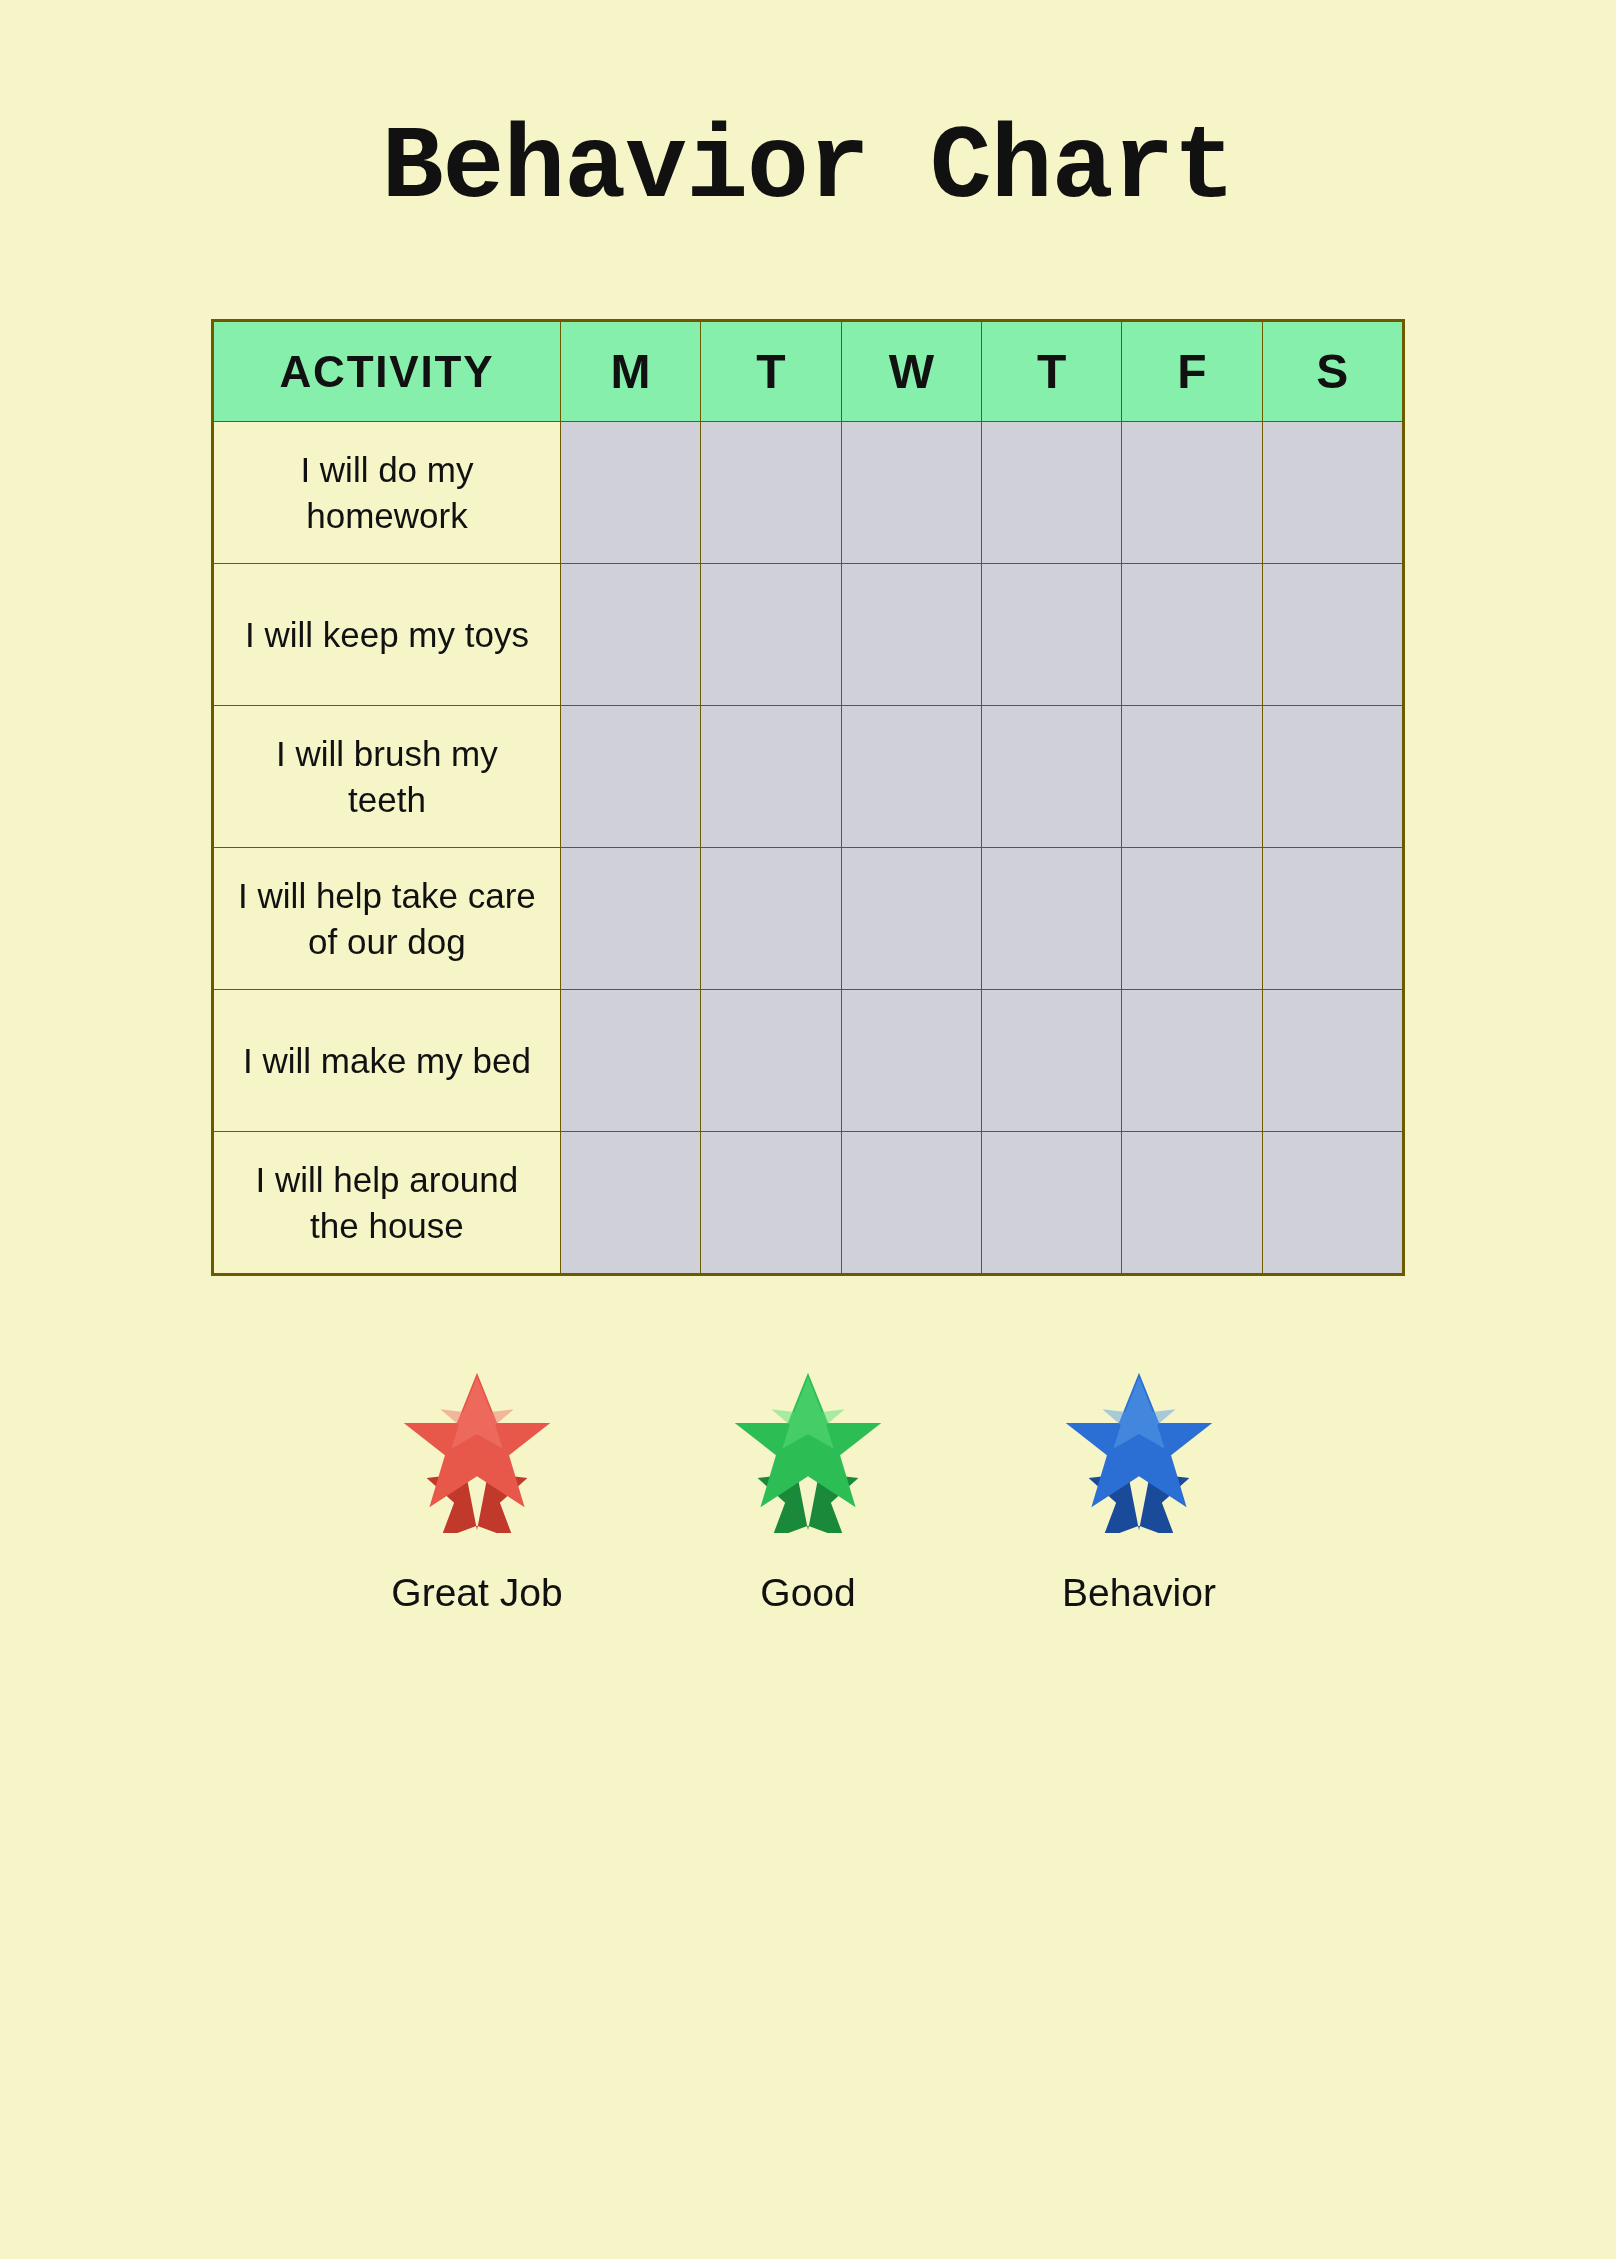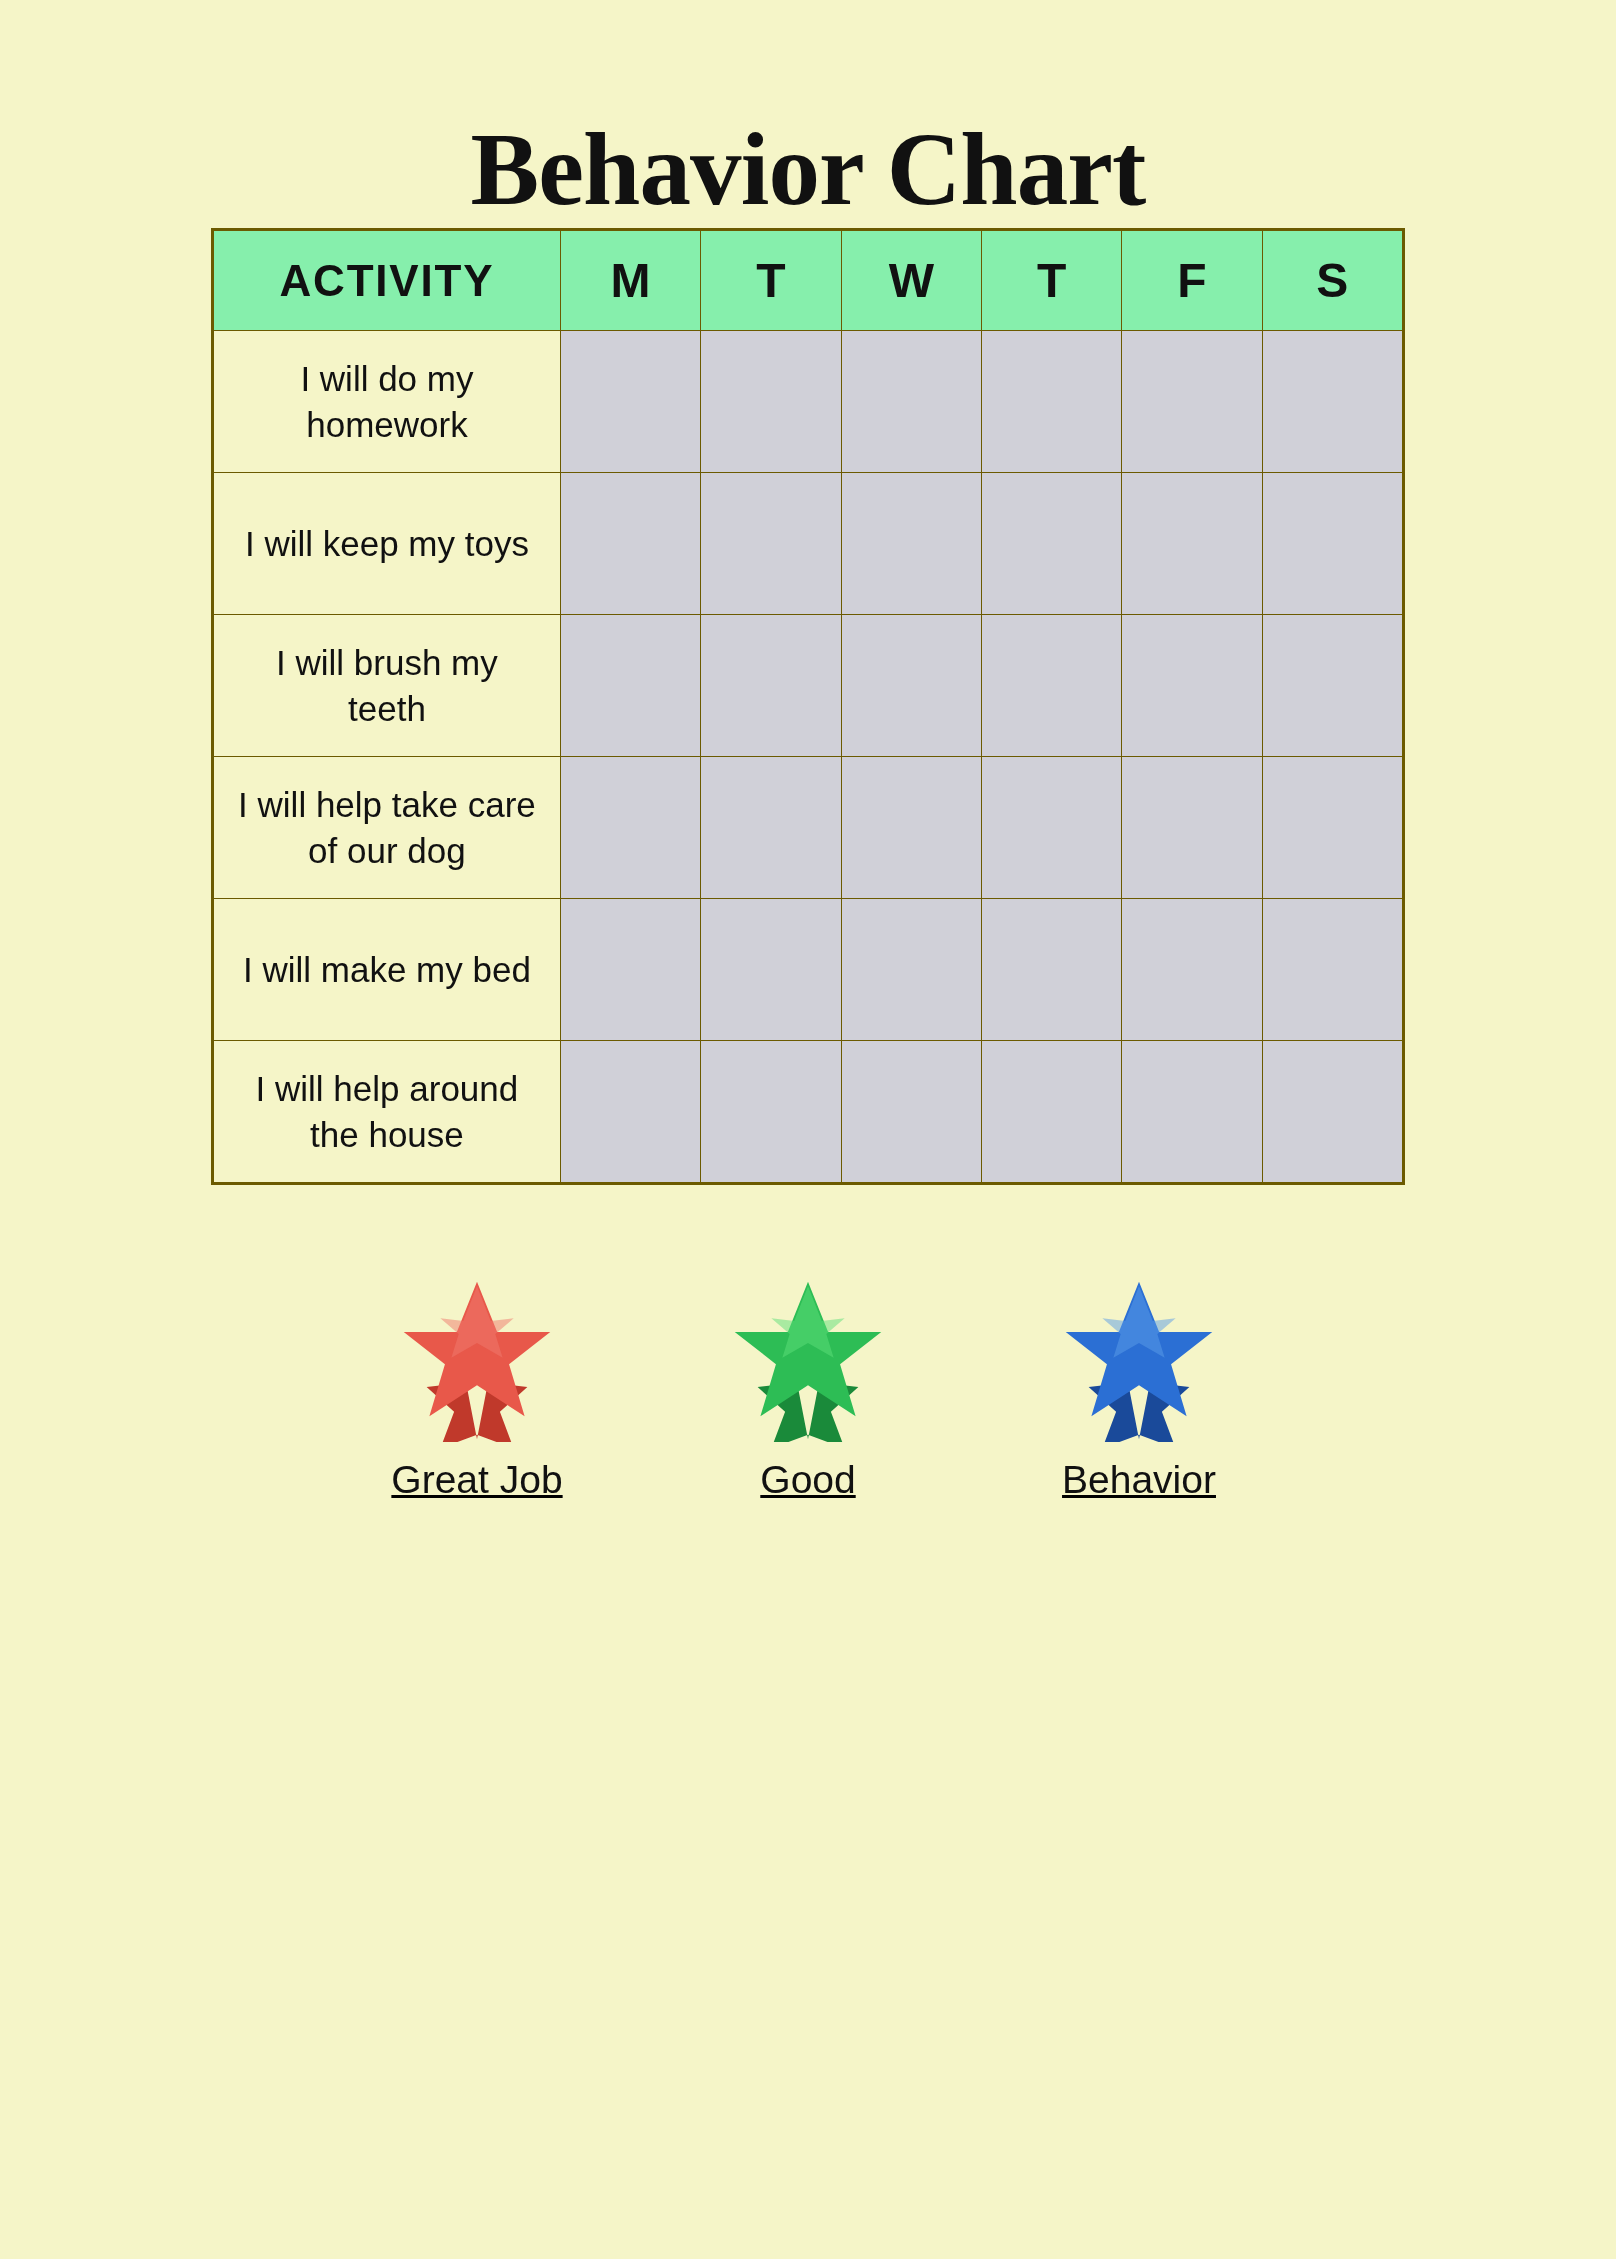--- a/index.html
+++ b/index.html
@@ -21,21 +21,22 @@
       display: flex;
       flex-direction: column;
       align-items: center;
       padding: 110px 73px 73px;
     }
 
     .page-title {
       font-size: 103px;
       font-weight: 900;
       color: #111;
-      font-family: Liberation Serif, serif;
+      font-family: Liberation Mono, monospace;
+      margin-bottom: 92px;
       letter-spacing: -0.9px;
     }
 
     .chart-container {
       width: 1194px;
       border: 2.8px solid #6b5a00;
       border-collapse: collapse;
     }
 
     table {
@@ -90,22 +91,21 @@
       justify-content: center;
       align-items: flex-start;
       gap: 147px;
       margin-top: 83px;
     }
 
     .legend-item {
       display: flex;
       flex-direction: column;
       align-items: center;
-      gap: 16px;
-      text-decoration: underline;
+      gap: 38px;
     }
 
     .legend-label {
       font-size: 39px;
       font-family: Arial, sans-serif;
       color: #111;
     }
 
     
     .star {

